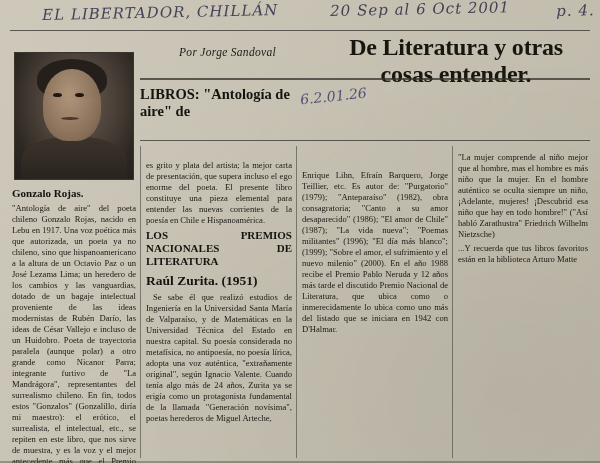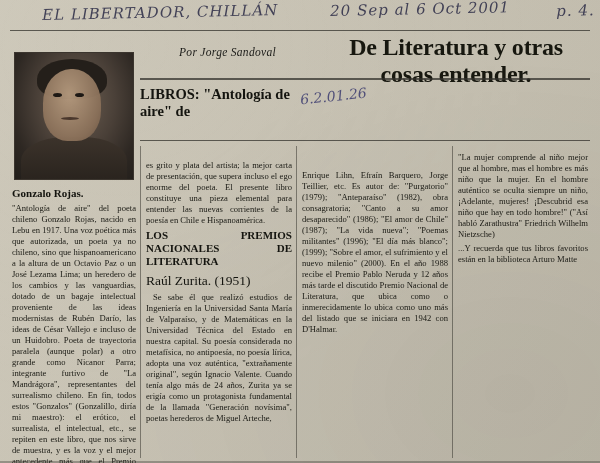--- a/index.html
+++ b/index.html
@@ -201,21 +201,21 @@
   #col2 { left: 146px; top: 160px; width: 146px; }
 
   .sec-head {
     font-weight: bold;
     font-size: 11px;
     line-height: 1.2;
     margin: 9px 0 5px 0;
     color: #14140f;
   }
   .sub-head {
-    font-weight: normal;
+    font-weight: bold;
     font-size: 13.5px;
     margin: 6px 0 4px 0;
     color: #14140f;
   }
 
   
   #col3 { left: 302px; top: 170px; width: 146px; }
 
   
   #col4 { left: 458px; top: 152px; width: 130px; }

